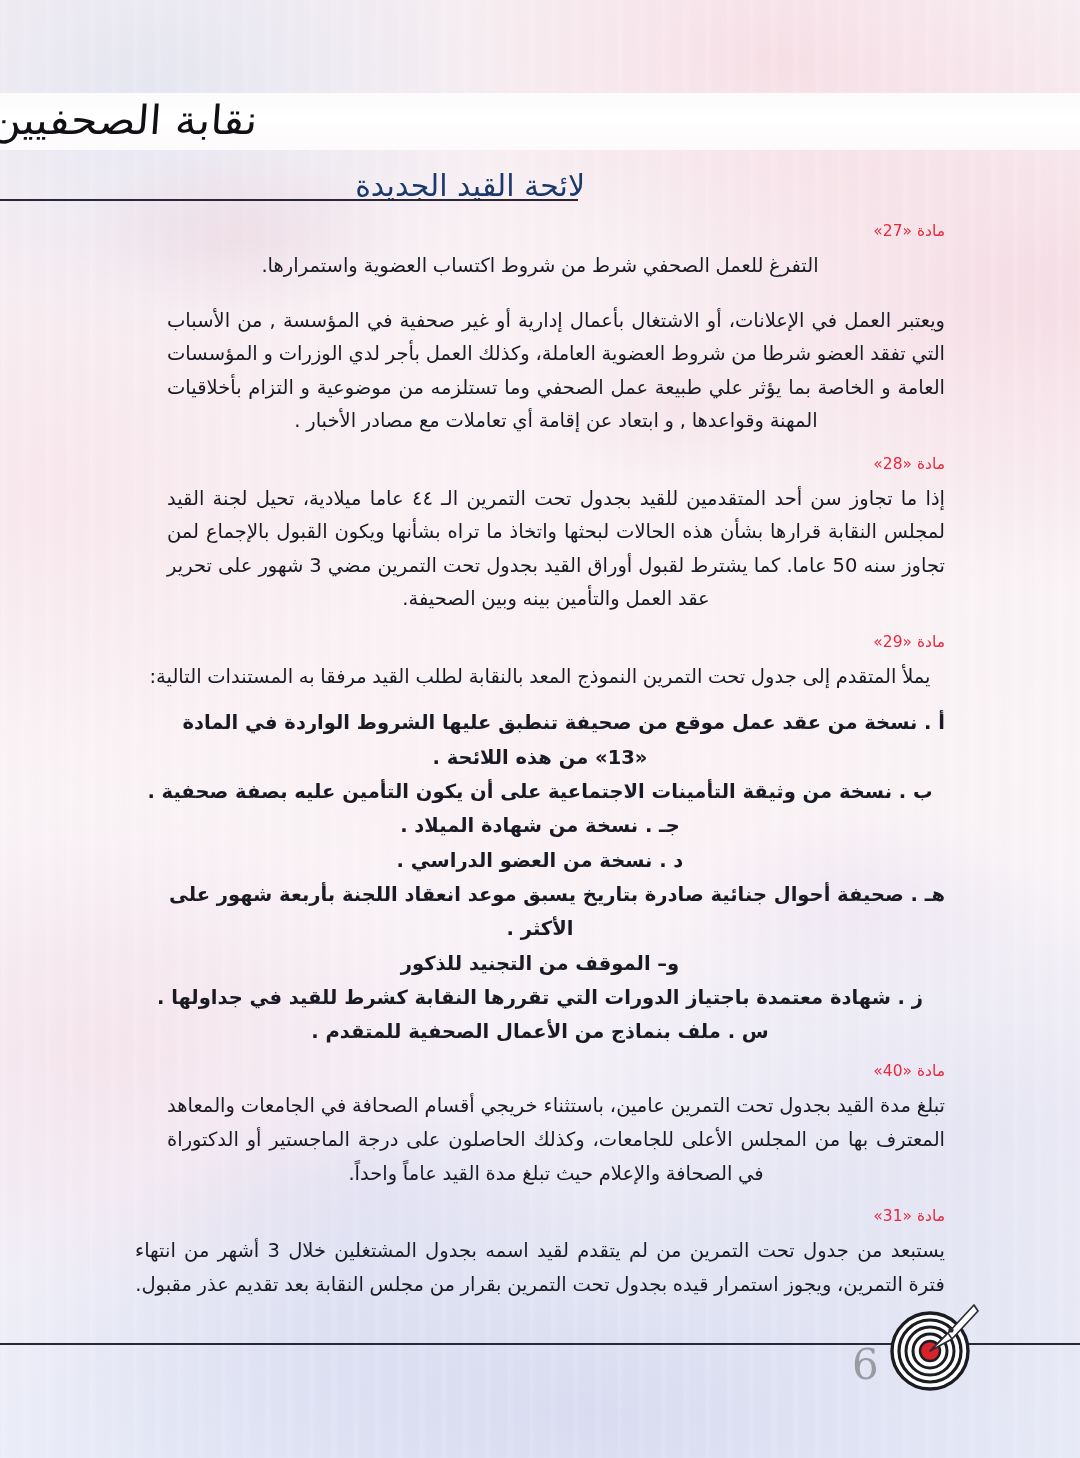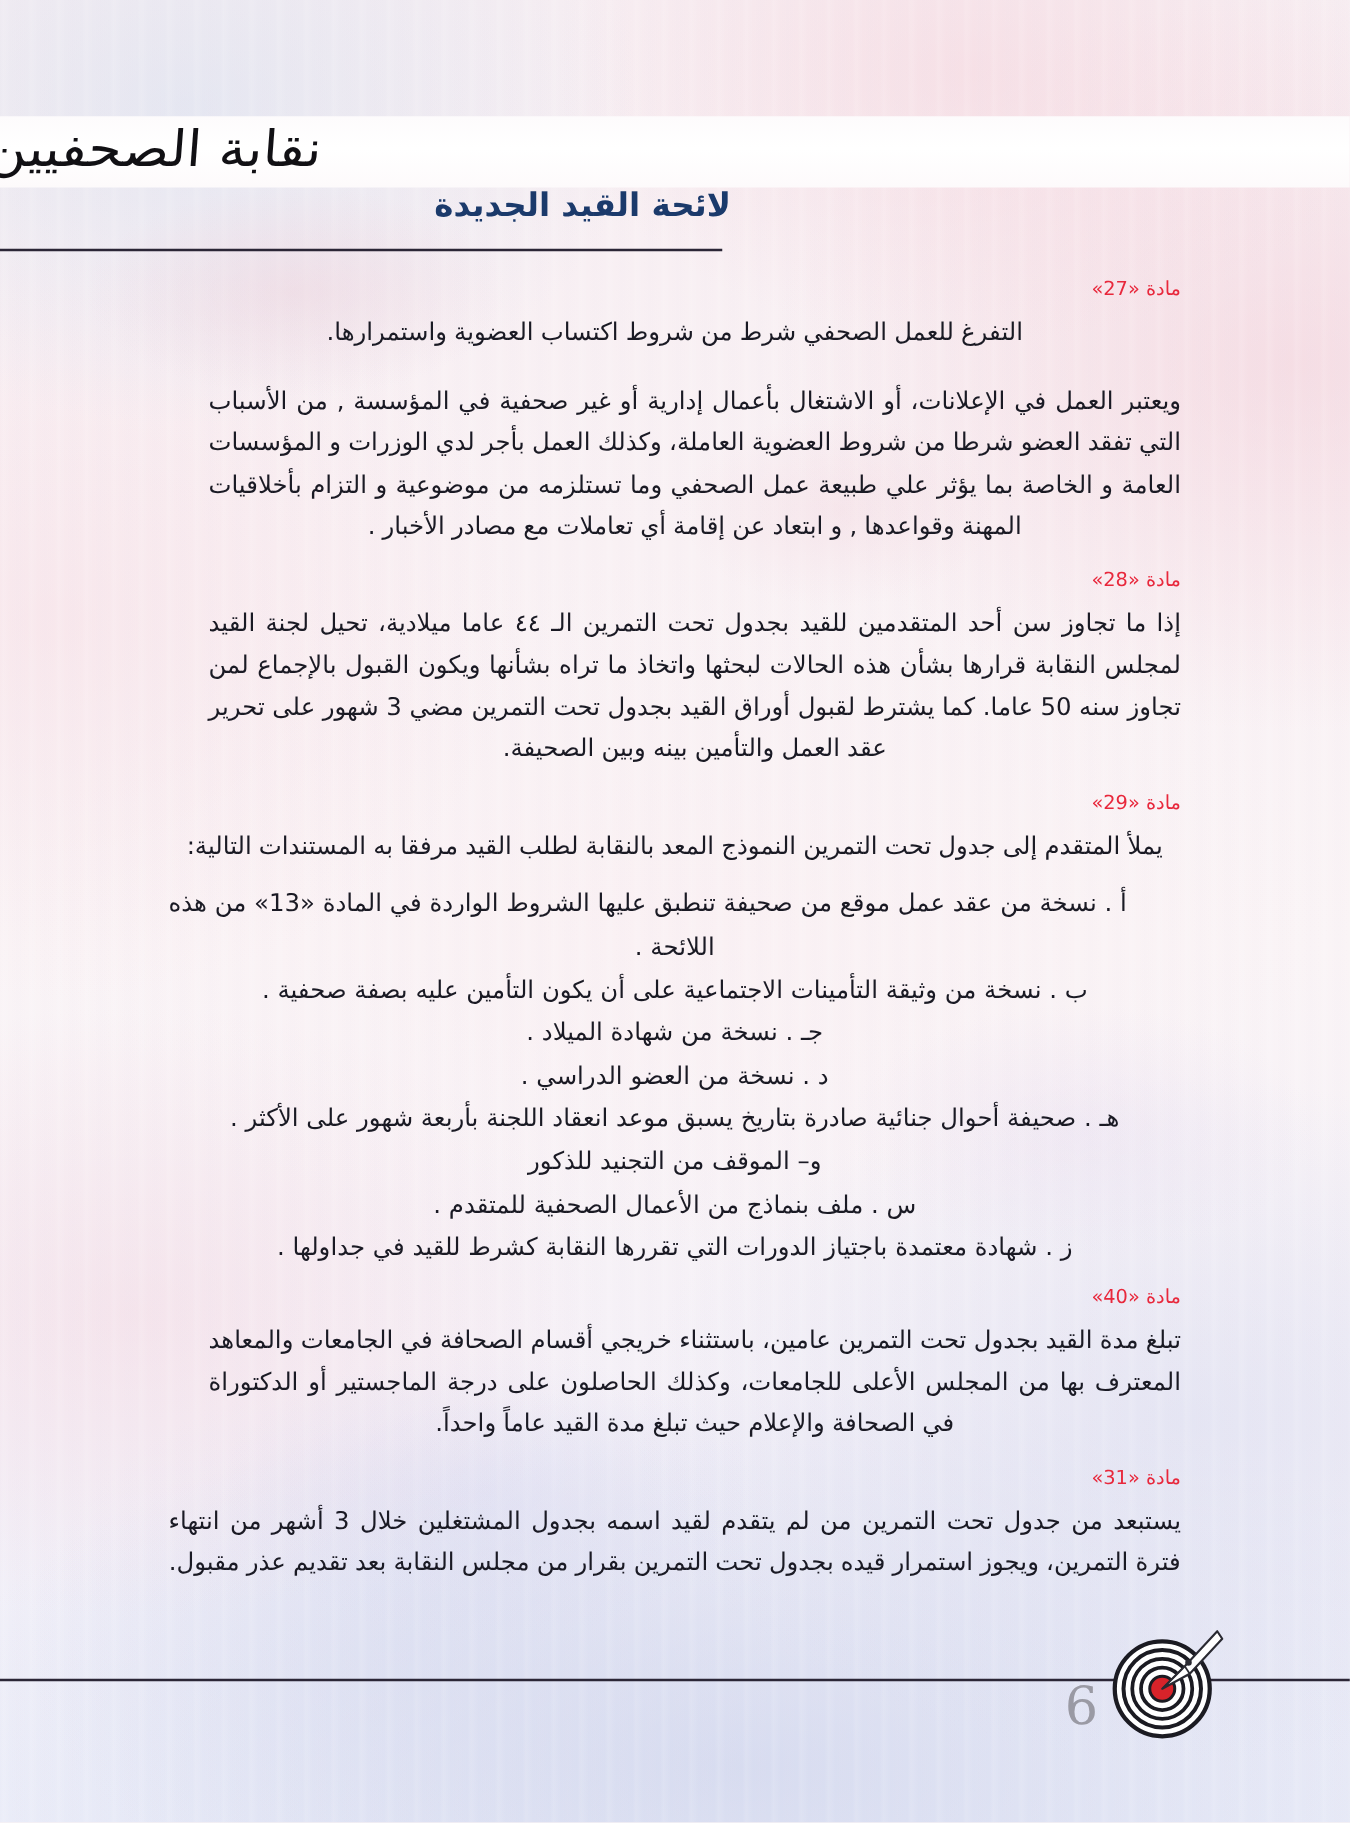--- a/index.html
+++ b/index.html
@@ -80,24 +80,24 @@
     letter-spacing:0px;
     transform:scaleX(1.08) skewX(-4deg);
     white-space:nowrap;
     line-height:1;
     padding-bottom:4px;
   }
 
   
   .doc-title {
     position:absolute;
-    top:150px;
+    top:168px;
     right:495px;
-    font-size:26px;
-    font-weight:bold;
+    font-size:30px;
+    font-weight:normal;
     color:#1b3a6b;
     letter-spacing:0px;
     white-space:nowrap;
   }
 
   .title-rule {
     position:absolute;
     left:0; top:199px;
     width:578px; height:2px;
     background:#2b2636;
@@ -140,23 +140,23 @@
   .para.last { margin-bottom:17px;margin-left:32px; }
 
   .list {
     list-style:none;
     margin:0 0 13px 0;
     padding:0;
   }
   .list li {
     color:#1a1a24;
     font-size:19.5px;
-    font-weight:normal;
+    font-weight:bold;
     line-height:1.76;
-    text-align:left;
+    text-align:right;
     white-space:normal;
   }
 
   .spacer-27 { height:8px; }
 
   
   .footer-rule {
     position:absolute;
     left:0; top:1343px;
     width:1080px; height:2px;
@@ -210,22 +210,22 @@
     <div class="article">
       <div class="article-heading">مادة «29»</div>
       <div class="para">يملأ المتقدم إلى جدول تحت التمرين النموذج المعد بالنقابة لطلب القيد مرفقا به المستندات التالية:</div>
       <ul class="list">
         <li>أ . نسخة من عقد عمل موقع من صحيفة تنطبق عليها الشروط الواردة في المادة «13» من هذه اللائحة .</li>
         <li>ب . نسخة من وثيقة التأمينات الاجتماعية على أن يكون التأمين عليه بصفة صحفية .</li>
         <li>جـ . نسخة من شهادة الميلاد .</li>
         <li>د . نسخة من العضو الدراسي .</li>
         <li>هـ . صحيفة أحوال جنائية صادرة بتاريخ يسبق موعد انعقاد اللجنة بأربعة شهور على الأكثر .</li>
         <li>و– الموقف من التجنيد للذكور</li>
+        <li>ز . شهادة معتمدة باجتياز الدورات التي تقررها النقابة كشرط للقيد في جداولها .</li>
         <li>س . ملف بنماذج من الأعمال الصحفية للمتقدم .</li>
-        <li>ز . شهادة معتمدة باجتياز الدورات التي تقررها النقابة كشرط للقيد في جداولها .</li>
       </ul>
     </div>
 
     <div class="article">
       <div class="article-heading">مادة «40»</div>
       <div class="para last">تبلغ مدة القيد بجدول تحت التمرين عامين، باستثناء خريجي أقسام الصحافة في الجامعات والمعاهد المعترف بها من المجلس الأعلى للجامعات، وكذلك الحاصلون على درجة الماجستير أو الدكتوراة في الصحافة والإعلام حيث تبلغ مدة القيد عاماً واحداً.</div>
     </div>
 
     <div class="article">
       <div class="article-heading">مادة «31»</div>

